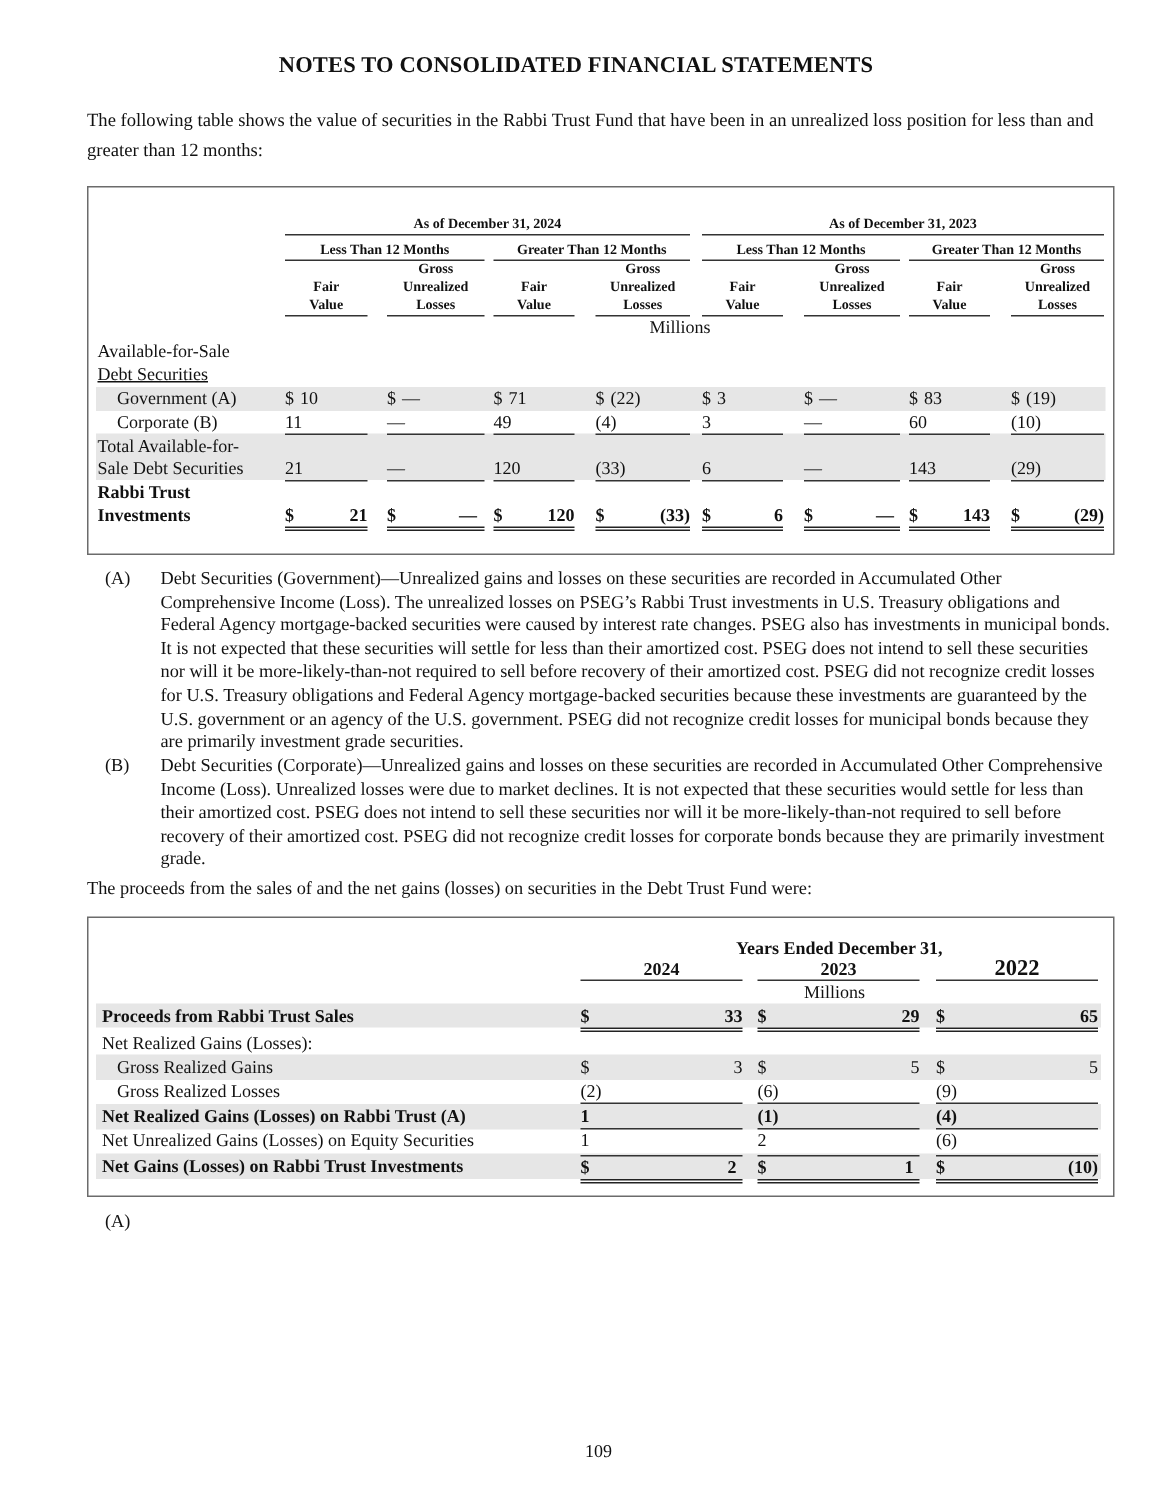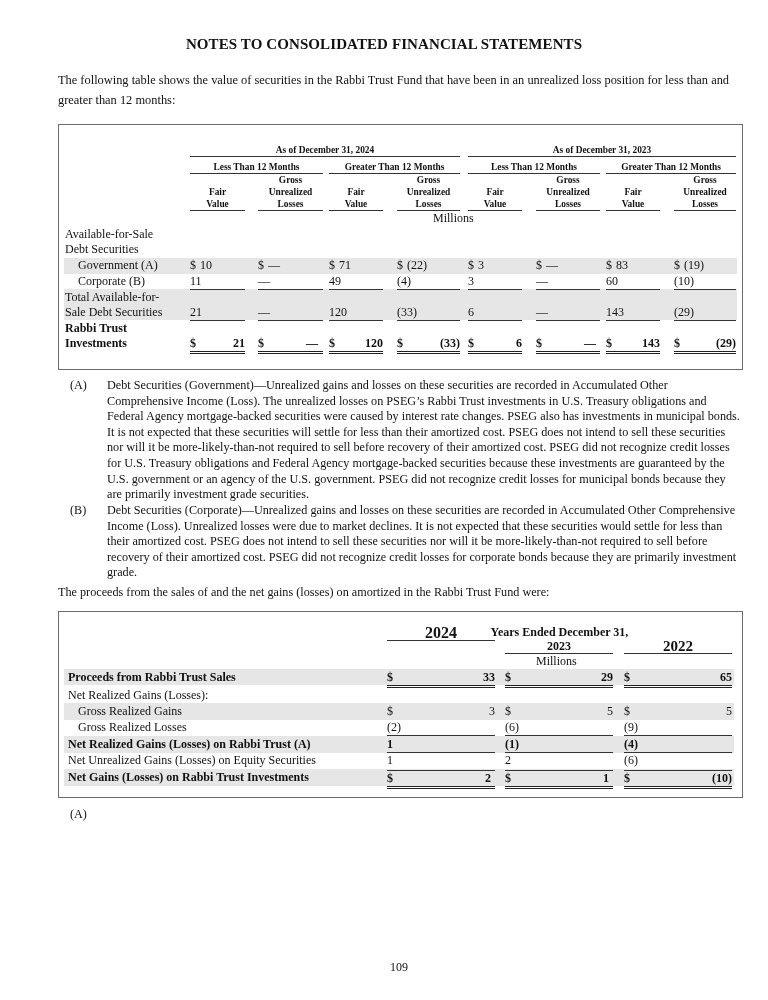--- a/index.html
+++ b/index.html
@@ -76,21 +76,21 @@
 </div>
 <div class="abs hdr ul" style="left:674px;top:174px;width:62px;height:36px;">
   <div>Gross</div>
     <div>Unrealized</div>
     <div>Losses</div>
 </div>
 
 <div class="abs cell" style="left:433px;top:211px;">Millions</div>
 
 <div class="abs cell" style="left:65px;top:227px;">Available-for-Sale</div>
-<div class="abs cell" style="left:65px;top:242px;">Debt Securities</div>
+<div class="abs cell" style="left:65px;top:242px;text-decoration:underline;">Debt Securities</div>
 
 <div class="shade" style="left:64px;top:258px;width:673px;height:16px;"></div>
 <div class="shade" style="left:64px;top:289px;width:673px;height:31px;"></div>
 
 <div class="abs cell" style="left:78px;top:258px;">Government (A)</div>
 <div class="abs cell" style="left:190px;top:258px;">$</div>
 <div class="abs cell num" style="left:200px;top:258px;width:45px;">10</div>
 <div class="abs cell" style="left:258px;top:258px;">$</div>
 <div class="abs cell num" style="left:268px;top:258px;width:50px;">—</div>
 <div class="abs cell" style="left:329px;top:258px;">$</div>
@@ -140,26 +140,26 @@
 
 <div class="note" style="top:378px;height:125px;">
   <span class="lbl">(A)</span>
   <span class="txt">Debt Securities (Government)—Unrealized gains and losses on these securities are recorded in Accumulated Other Comprehensive Income (Loss). The unrealized losses on PSEG’s Rabbi Trust investments in U.S. Treasury obligations and Federal Agency mortgage-backed securities were caused by interest rate changes. PSEG also has investments in municipal bonds. It is not expected that these securities will settle for less than their amortized cost. PSEG does not intend to sell these securities nor will it be more-likely-than-not required to sell before recovery of their amortized cost. PSEG did not recognize credit losses for U.S. Treasury obligations and Federal Agency mortgage-backed securities because these investments are guaranteed by the U.S. government or an agency of the U.S. government. PSEG did not recognize credit losses for municipal bonds because they are primarily investment grade securities.</span>
 </div>
 <div class="note" style="top:503px;height:80px;">
   <span class="lbl">(B)</span>
   <span class="txt">Debt Securities (Corporate)—Unrealized gains and losses on these securities are recorded in Accumulated Other Comprehensive Income (Loss). Unrealized losses were due to market declines. It is not expected that these securities would settle for less than their amortized cost. PSEG does not intend to sell these securities nor will it be more-likely-than-not required to sell before recovery of their amortized cost. PSEG did not recognize credit losses for corporate bonds because they are primarily investment grade.</span>
 </div>
 
-<div class="abs" style="left:58px;top:585px;font-size:12.2px;">The proceeds from the sales of and the net gains (losses) on amortized in the Rabbi Trust Fund were:</div>
+<div class="abs" style="left:58px;top:585px;font-size:12.2px;">The proceeds from the sales of and the net gains (losses) on securities in the Debt Trust Fund were:</div>
 
 <div class="box box2"></div>
 
 <div class="abs hdr" style="left:387px;top:625px;width:345px;font-size:12px;line-height:14px;">Years Ended December 31,</div>
-<div class="abs hdr ul" style="left:387px;top:626px;width:108px;font-size:16px;line-height:14px;text-align:center;">2024</div>
+<div class="abs hdr ul" style="left:387px;top:639px;width:108px;font-size:12px;line-height:14px;text-align:center;">2024</div>
 <div class="abs hdr ul" style="left:505px;top:639px;width:108px;font-size:12px;line-height:14px;">2023</div>
 <div class="abs hdr ul" style="left:624px;top:639px;width:108px;font-size:15px;line-height:14px;">2022</div>
 <div class="abs cell" style="left:536px;top:654px;">Millions</div>
 
 <div class="shade" style="left:64px;top:669px;width:670px;height:16px;"></div>
 <div class="shade" style="left:64px;top:703px;width:670px;height:17px;"></div>
 <div class="shade" style="left:64px;top:736px;width:670px;height:17px;"></div>
 <div class="shade" style="left:64px;top:769px;width:670px;height:17px;"></div>
 
 <div class="abs cell b" style="left:68px;top:670px;">Proceeds from Rabbi Trust Sales</div>

